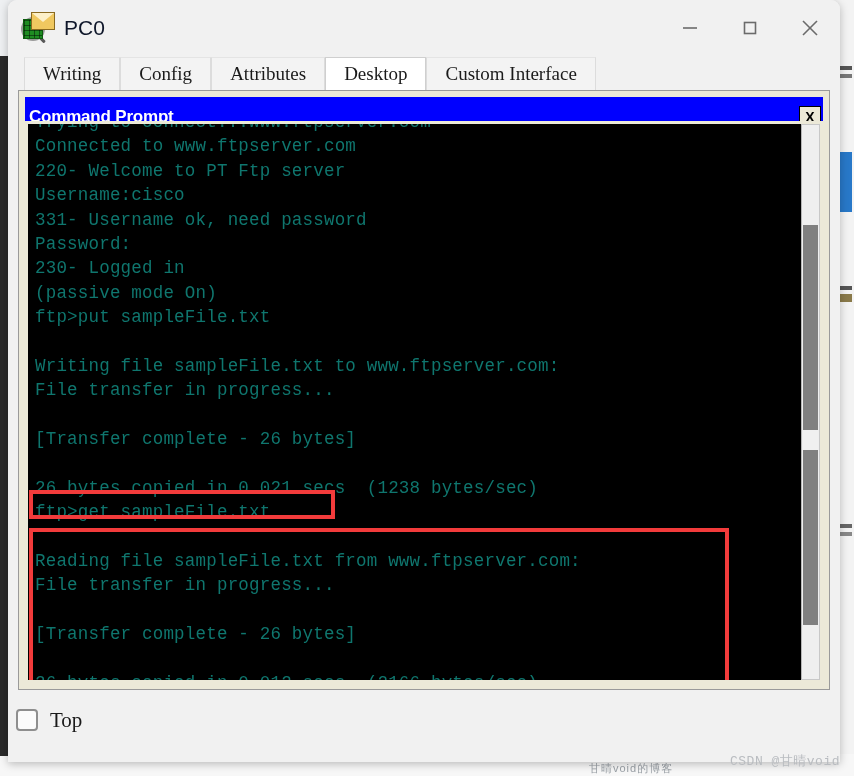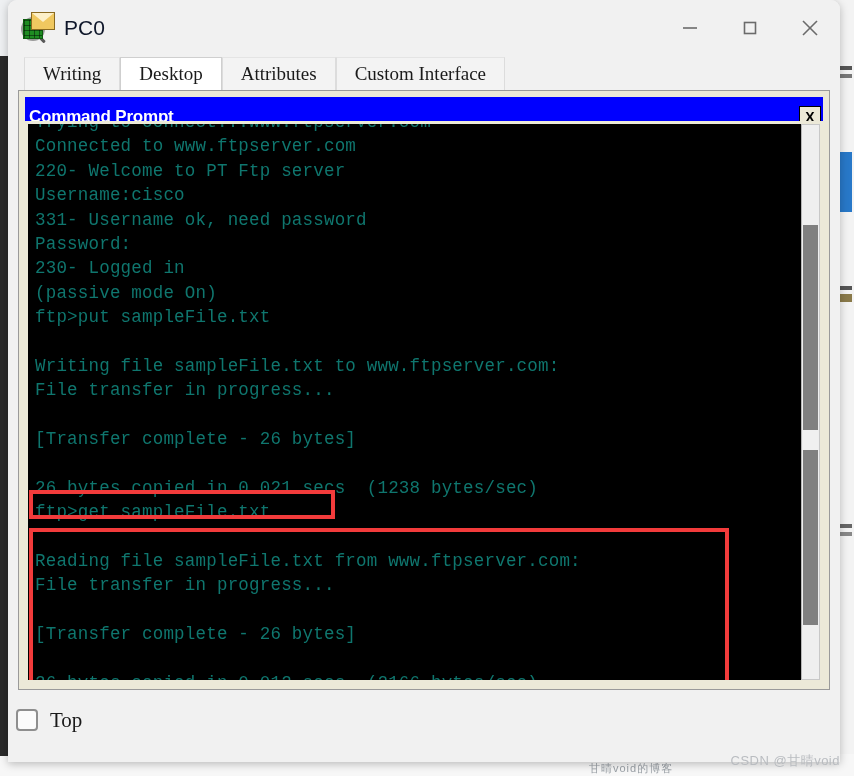--- a/index.html
+++ b/index.html
@@ -348,21 +348,21 @@
   #top-label {
     margin-left: 12px;
     font-family: "Liberation Serif", serif;
     font-size: 21px;
     color: #1a1a1a;
   }
   #watermark {
     position: absolute;
     right: 14px;
     bottom: 6px;
-    font-family: Liberation Sans, sans-serif;
+    font-family: Liberation Mono, monospace;
     font-size: 13px;
     color: #b9bcc0;
     letter-spacing: .5px;
   }
 </style>
 </head>
 <body>
 
 <div id="backdrop">
   <div id="backdrop-right-strip">
@@ -406,22 +406,23 @@
         <svg width="24" height="24" viewBox="0 0 24 24" aria-hidden="true">
           <line x1="5" y1="5" x2="19" y2="19" stroke="#6b6b6b" stroke-width="1.6"></line>
           <line x1="19" y1="5" x2="5" y2="19" stroke="#6b6b6b" stroke-width="1.6"></line>
         </svg>
       </div>
     </div>
   </div>
 
   <div id="tabstrip">
     <div class="tab">Writing</div>
+    <div class="tab">Config</div>
+    <div class="tab">Attributes</div>
     <div class="tab active">Desktop</div>
-    <div class="tab">Attributes</div>
     <div class="tab">Custom Interface</div>
   </div>
 
   <div id="desktop-panel">
     <div id="cmdwin">
 
       <div id="cmd-titlebar">
         <div id="cmd-title">Command Prompt</div>
         <div id="cmd-close">X</div>
       </div>

